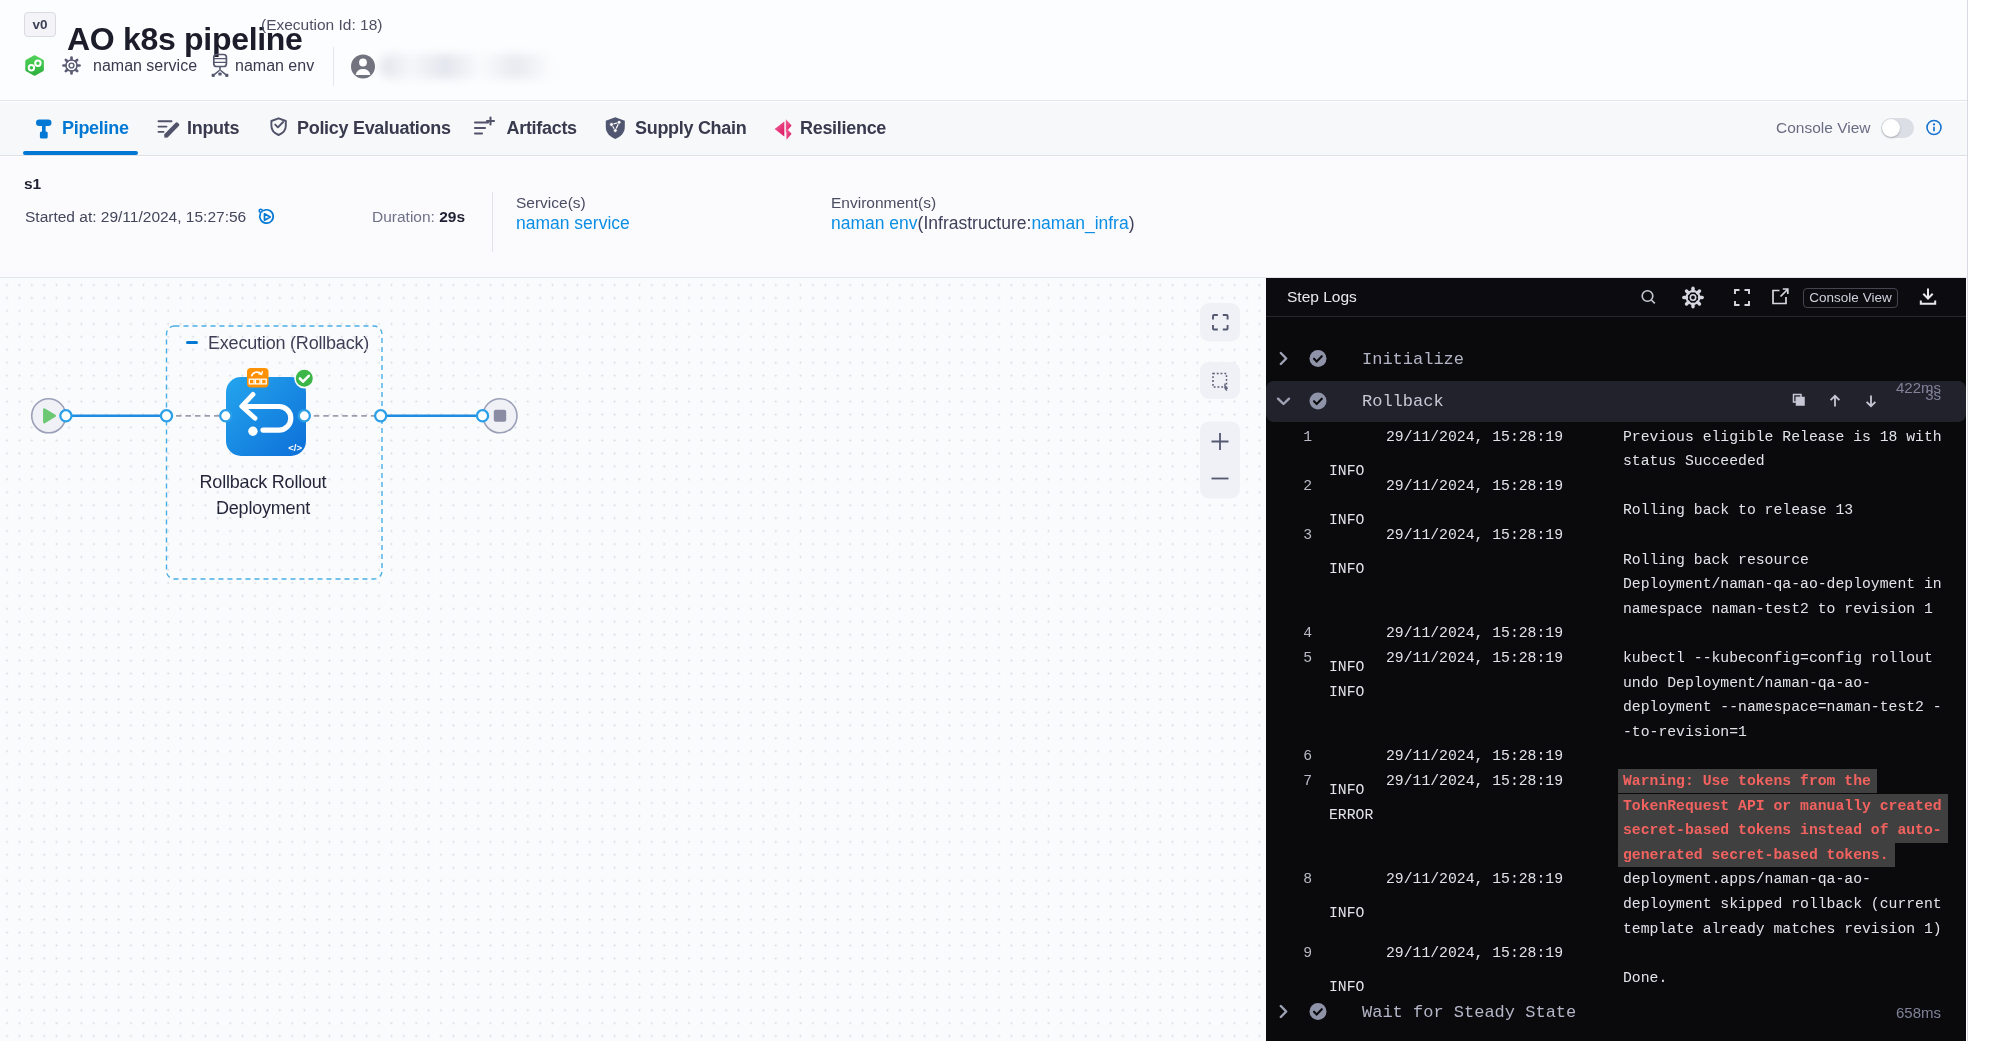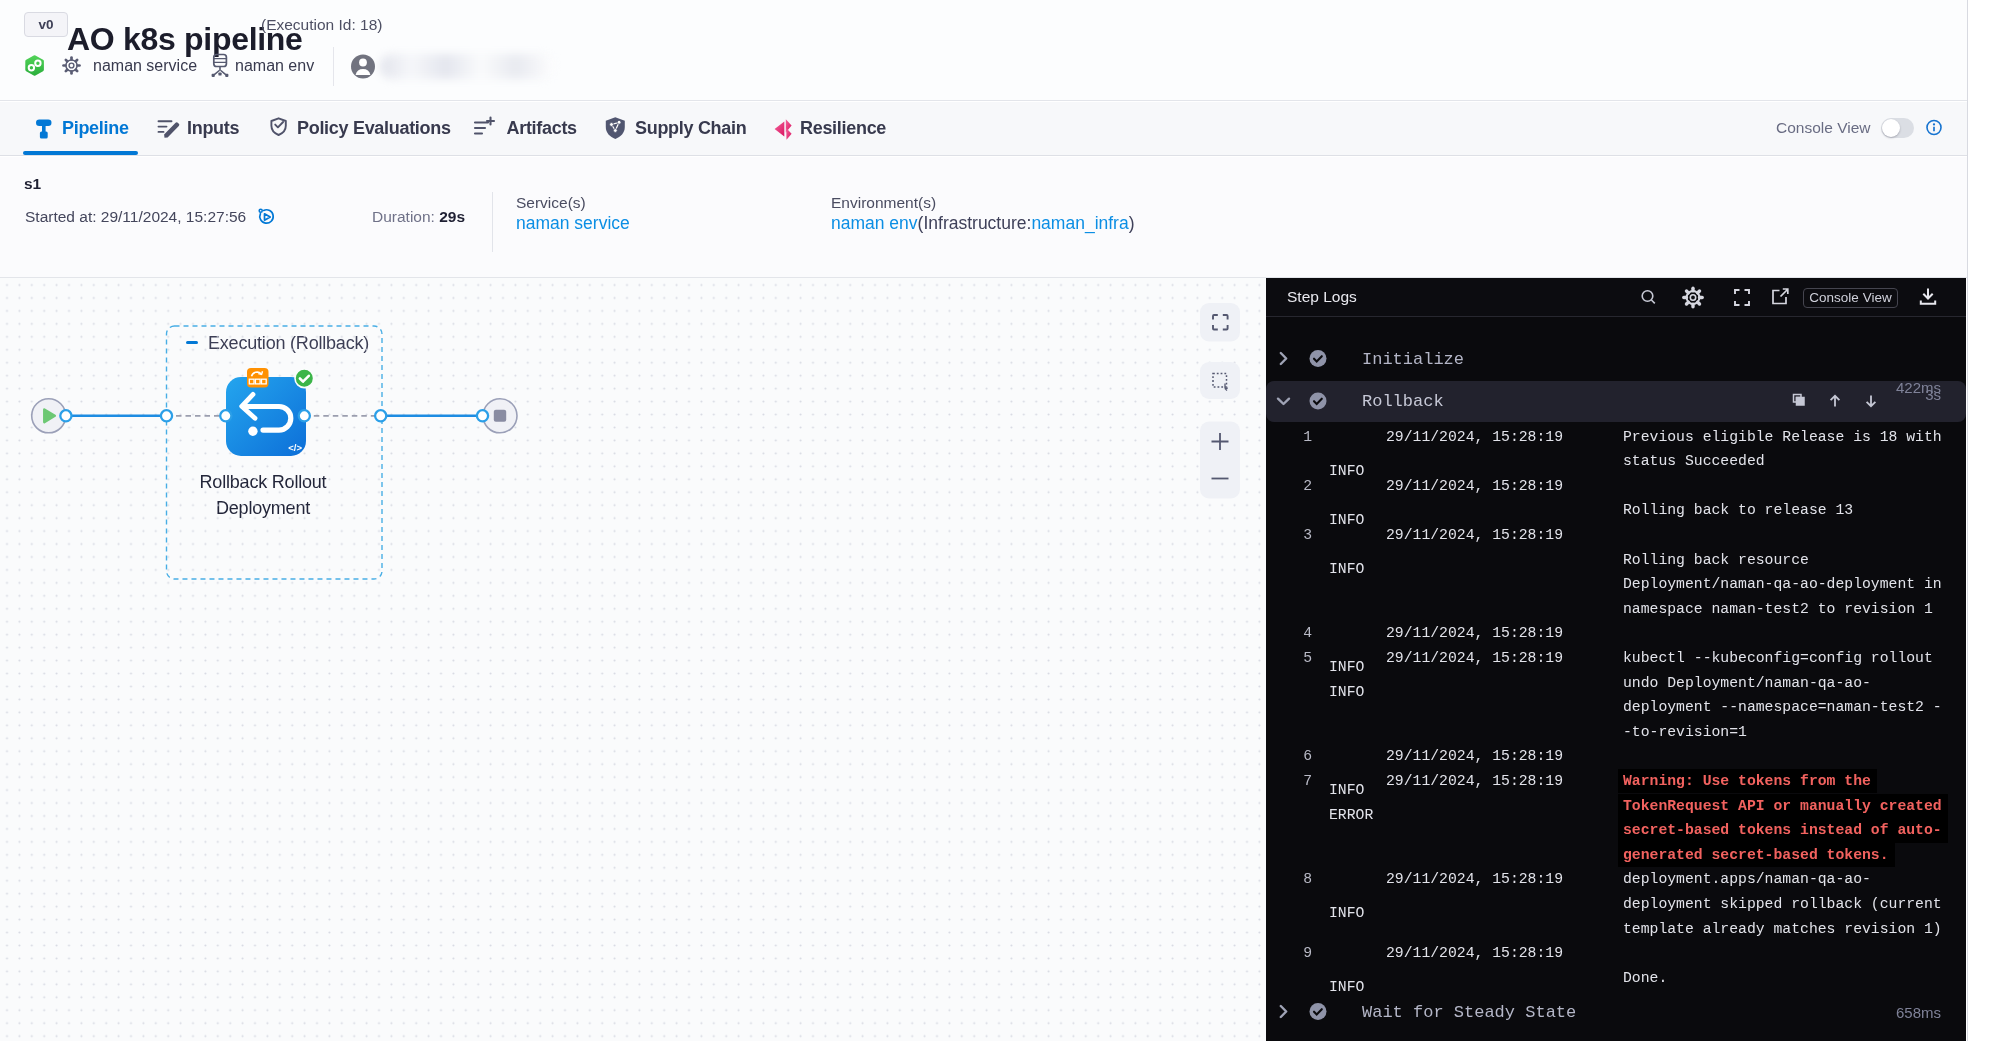--- a/index.html
+++ b/index.html
@@ -3,21 +3,21 @@
 <meta charset="utf-8">
 <style>
   * { margin:0; padding:0; box-sizing:border-box; }
   html,body { width:2000px; height:1041px; overflow:hidden; background:#fff; }
   body { font-family:"Liberation Sans", sans-serif; position:relative; }
   .abs { position:absolute; }
   .ctr { transform:translateY(-50%); line-height:1; white-space:nowrap; }
 
   
   #hdr { left:0; top:0; width:1967px; height:101px; background:#fcfdfe; border-bottom:1px solid #e3e5ea; }
-  #v0 { left:24px; top:12px; width:44px; height:25px; background:#f4f4f8; border:1px solid #d9dae2; border-radius:4px; color:#3e4057; font-size:13.5px; font-weight:bold; text-align:center; line-height:23px; }
+  #v0 { left:24px; top:12px; width:32px; height:25px; background:#f4f4f8; border:1px solid #d9dae2; border-radius:4px; color:#3e4057; font-size:13.5px; font-weight:bold; text-align:center; line-height:23px; }
   #title { left:67px; top:39px; font-size:32px; font-weight:bold; color:#1c1d2b; letter-spacing:-0.3px; }
   #execid { left:261px; top:25px; font-size:15.5px; color:#4d4f63; }
   #svcname { left:93px; top:66px; font-size:16px; color:#383a4e; }
   #envname { left:235px; top:66px; font-size:16px; color:#383a4e; }
   #hdrdiv { left:333px; top:47px; width:1px; height:39px; background:#e5e6ec; }
   #blur1 { left:380px; top:54px; width:174px; height:25px; border-radius:12px;
            background:linear-gradient(90deg,#e2e4ec 0%,#f6f7fa 18%,#e4e6ee 38%,#fafbfc 58%,#e8eaf0 78%,#fdfdfe 100%); filter:blur(4.5px); }
 
   
   #tabs { left:0; top:102px; width:1967px; height:54px; background:#f7f8fa; border-bottom:1px solid #dee0e6; }
@@ -52,21 +52,21 @@
   .mono { font-family:"Liberation Mono", monospace; }
   .sect { font-size:17px; color:#b4b6c7; }
   .durr { font-size:15px; color:#7f8298; text-align:right; position:absolute; width:80px; }
   #rbcard { left:1266px; top:380.5px; width:700px; height:41px; background:#22222d; border-radius:8px; }
   .lr { position:absolute; left:1266px; width:700px; height:24.6px; }
   .ln { position:absolute; width:46px; left:0; text-align:right; color:#b9bac6; }
   .lv { position:absolute; left:63px; color:#e2e3ea;margin-top:34px; }
   .ts { position:absolute; left:120px; color:#e2e3ea; }
   .msg { position:absolute; left:357px; color:#e2e3ea; }
   .lr span { font-family:"Liberation Mono", monospace; font-size:14.75px; line-height:24.6px; }
-  .redmsg { color:#f2625f !important; font-weight:bold; background:#000000; padding:0 6px 0 5px; margin-left:-5px; }
+  .redmsg { color:#f2625f !important; font-weight:bold; background:#404040; padding:0 6px 0 5px; margin-left:-5px; }
 
   
   #gutter { left:1967px; top:0; width:33px; height:1041px; background:#fff; border-left:1px solid #d8dae1; }
 </style>
 </head>
 <body>
 
   <div class="abs" id="hdr"></div>
   <div class="abs" id="v0">v0</div>
   <div class="abs ctr" id="title">AO k8s pipeline</div>

